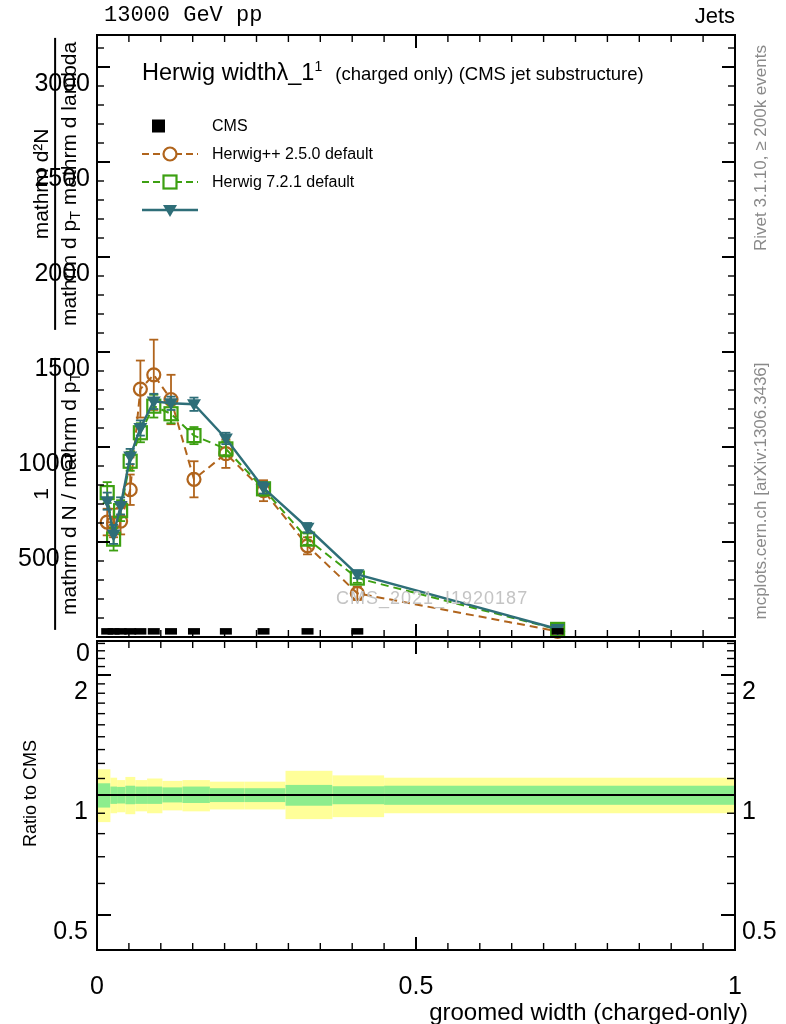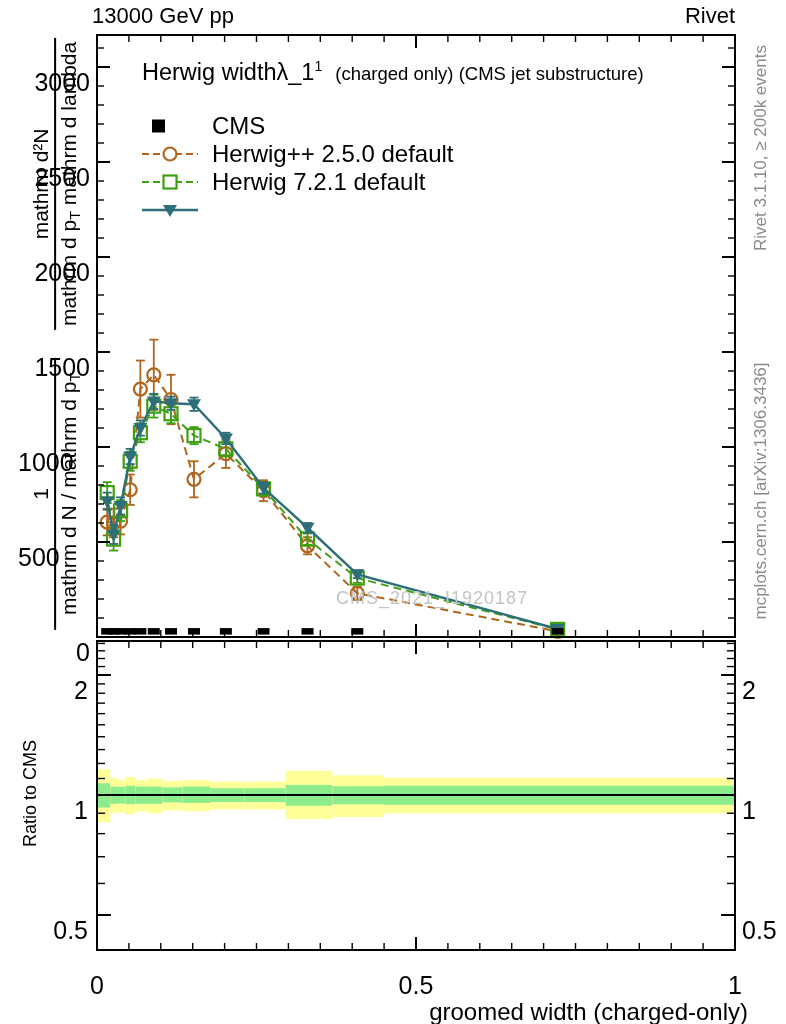--- a/index.html
+++ b/index.html
@@ -1,28 +1,28 @@
 <!DOCTYPE html>
 <html><head>
 <meta charset="utf-8">
 <style>
   html,body{margin:0;padding:0;background:#fff;}
   .page{position:relative;width:786px;height:1024px;background:#fff;overflow:hidden;
         font-family:"Liberation Sans",sans-serif;color:#000;}
   .abs{position:absolute;}
   #chart-svg{position:absolute;left:0;top:0;}
   .hdr{font-size:22px;top:3px;}
-  .hdr-left{left:92px;}
+  .hdr-left{left:104px;font-family:Liberation Mono, monospace;}
   .hdr-right{left:600px;width:135px;text-align:right;}
   .title{left:142px;top:58px;font-size:23.5px;white-space:nowrap;}
   .title sup{font-size:14px;}
   .title .paren{font-size:18.5px;}
   .legend{left:138px;top:112px;}
   .lg-row{display:flex;align-items:center;height:28px;}
-  .lg-label{margin-left:10px;font-size:24px;white-space:nowrap;}
+  .lg-label{margin-left:10px;font-size:16px;white-space:nowrap;}
   .yfrac{display:flex;flex-direction:column;align-items:center;transform:rotate(-90deg);
          font-size:21px;line-height:1.12;white-space:nowrap;}
   .yfrac .bar{width:100%;border-top:2px solid #000;margin:1px 0;}
   .sb{font-size:0.68em;vertical-align:-0.3em;}
   .yfrac-upper{left:-90px;top:157px;width:292px;}
   .yfrac-lower{left:-80px;top:467px;width:272px;}
   .ratio-label{left:-37px;top:783px;width:134px;text-align:center;transform:rotate(-90deg);font-size:18px;}
   .note{color:#8a8a8a;font-size:17px;text-align:center;transform:rotate(-90deg);white-space:nowrap;}
   .note-top{left:642px;top:138px;width:238px;}
   .note-bottom{left:618px;top:481px;width:286px;}
@@ -427,21 +427,21 @@
         <line x1="97" y1="675" x2="111" y2="675" stroke="#000" stroke-width="2"></line>
         <line x1="735" y1="675" x2="721" y2="675" stroke="#000" stroke-width="2"></line>
         <line x1="97" y1="795" x2="111" y2="795" stroke="#000" stroke-width="2"></line>
         <line x1="735" y1="795" x2="721" y2="795" stroke="#000" stroke-width="2"></line>
         <line x1="97" y1="915" x2="111" y2="915" stroke="#000" stroke-width="2"></line>
         <line x1="735" y1="915" x2="721" y2="915" stroke="#000" stroke-width="2"></line>
       </g>
     </svg>
 
   <div class="abs hdr hdr-left">13000 GeV pp</div>
-  <div class="abs hdr hdr-right">Rivet</div>
+  <div class="abs hdr hdr-right">Jets</div>
 
   <div class="abs title"><span>Herwig width</span><span>λ_1</span><sup>1</sup>&nbsp;&nbsp;<span class="paren">(charged only) (CMS jet substructure)</span></div>
 
   <div class="abs legend">
     <div class="lg-row">
       <svg class="lg-marker" width="64" height="22">
           <rect x="14" y="4.5" width="13" height="13" fill="#000000"></rect>
         </svg>
       <span class="lg-label">CMS</span>
     </div>

